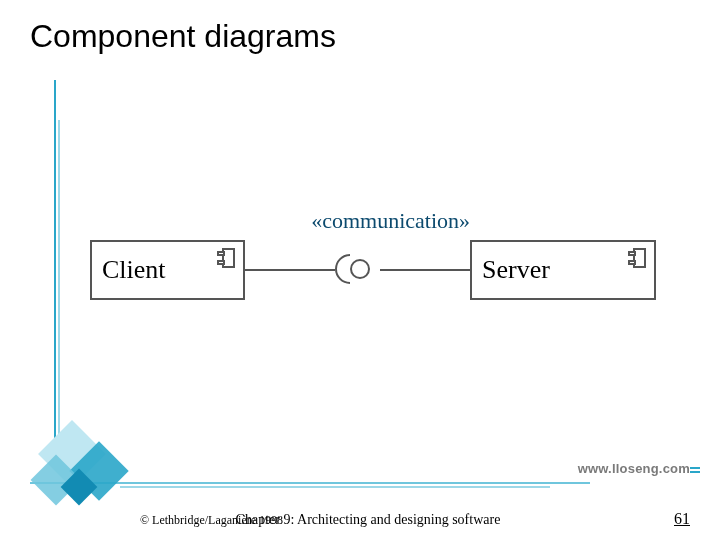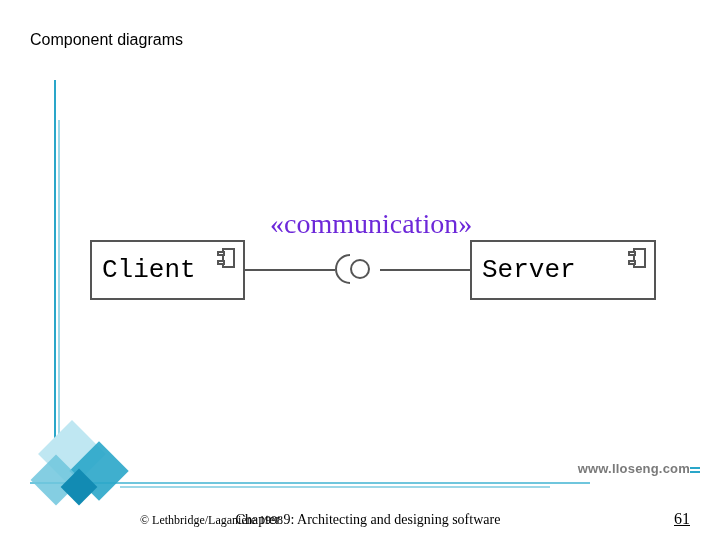--- a/index.html
+++ b/index.html
@@ -16,39 +16,38 @@
   .slide {
     width: 720px;
     height: 540px;
     position: relative;
     box-sizing: border-box;
   }
   .title {
     position: absolute;
     left: 30px;
     top: 18px;
-    font-size: 16px;
+    font-size: 32px;
     font-weight: 400;
     color: #000;
-    margin-top: 13px;
   }
   
   .diagram {
     position: absolute;
     left: 90px;
     top: 210px;
     width: 540px;
     height: 120px;
   }
   .component {
     position: absolute;
     border: 2px solid #555;
     box-sizing: border-box;
     background: #fff;
-    font-family: Liberation Mono, monospace;
+    font-family: Liberation Serif, serif;
     font-size: 26px;
     display: flex;
     align-items: center;
     padding-left: 10px;
   }
   .component.client {
     left: 0;
     top: 30px;
     width: 155px;
     height: 60px;
@@ -125,22 +124,22 @@
     clip-path: inset(0 50% 0 0);
     background: transparent;
   }
   .comm-label {
     position: absolute;
     left: 180px;
     top: -2px;
     width: 200px;
     text-align: right;
     font-family: "Times New Roman", Times, serif;
-    font-size: 28px;
-    color: #6d28d9;
+    font-size: 22px;
+    color: #0c4a6e;
   }
 
   
   .footer-url {
     position: absolute;
     right: 30px;
     bottom: 64px;
     font-size: 13px;
     color: #7a7a7a;
     font-weight: bold;

